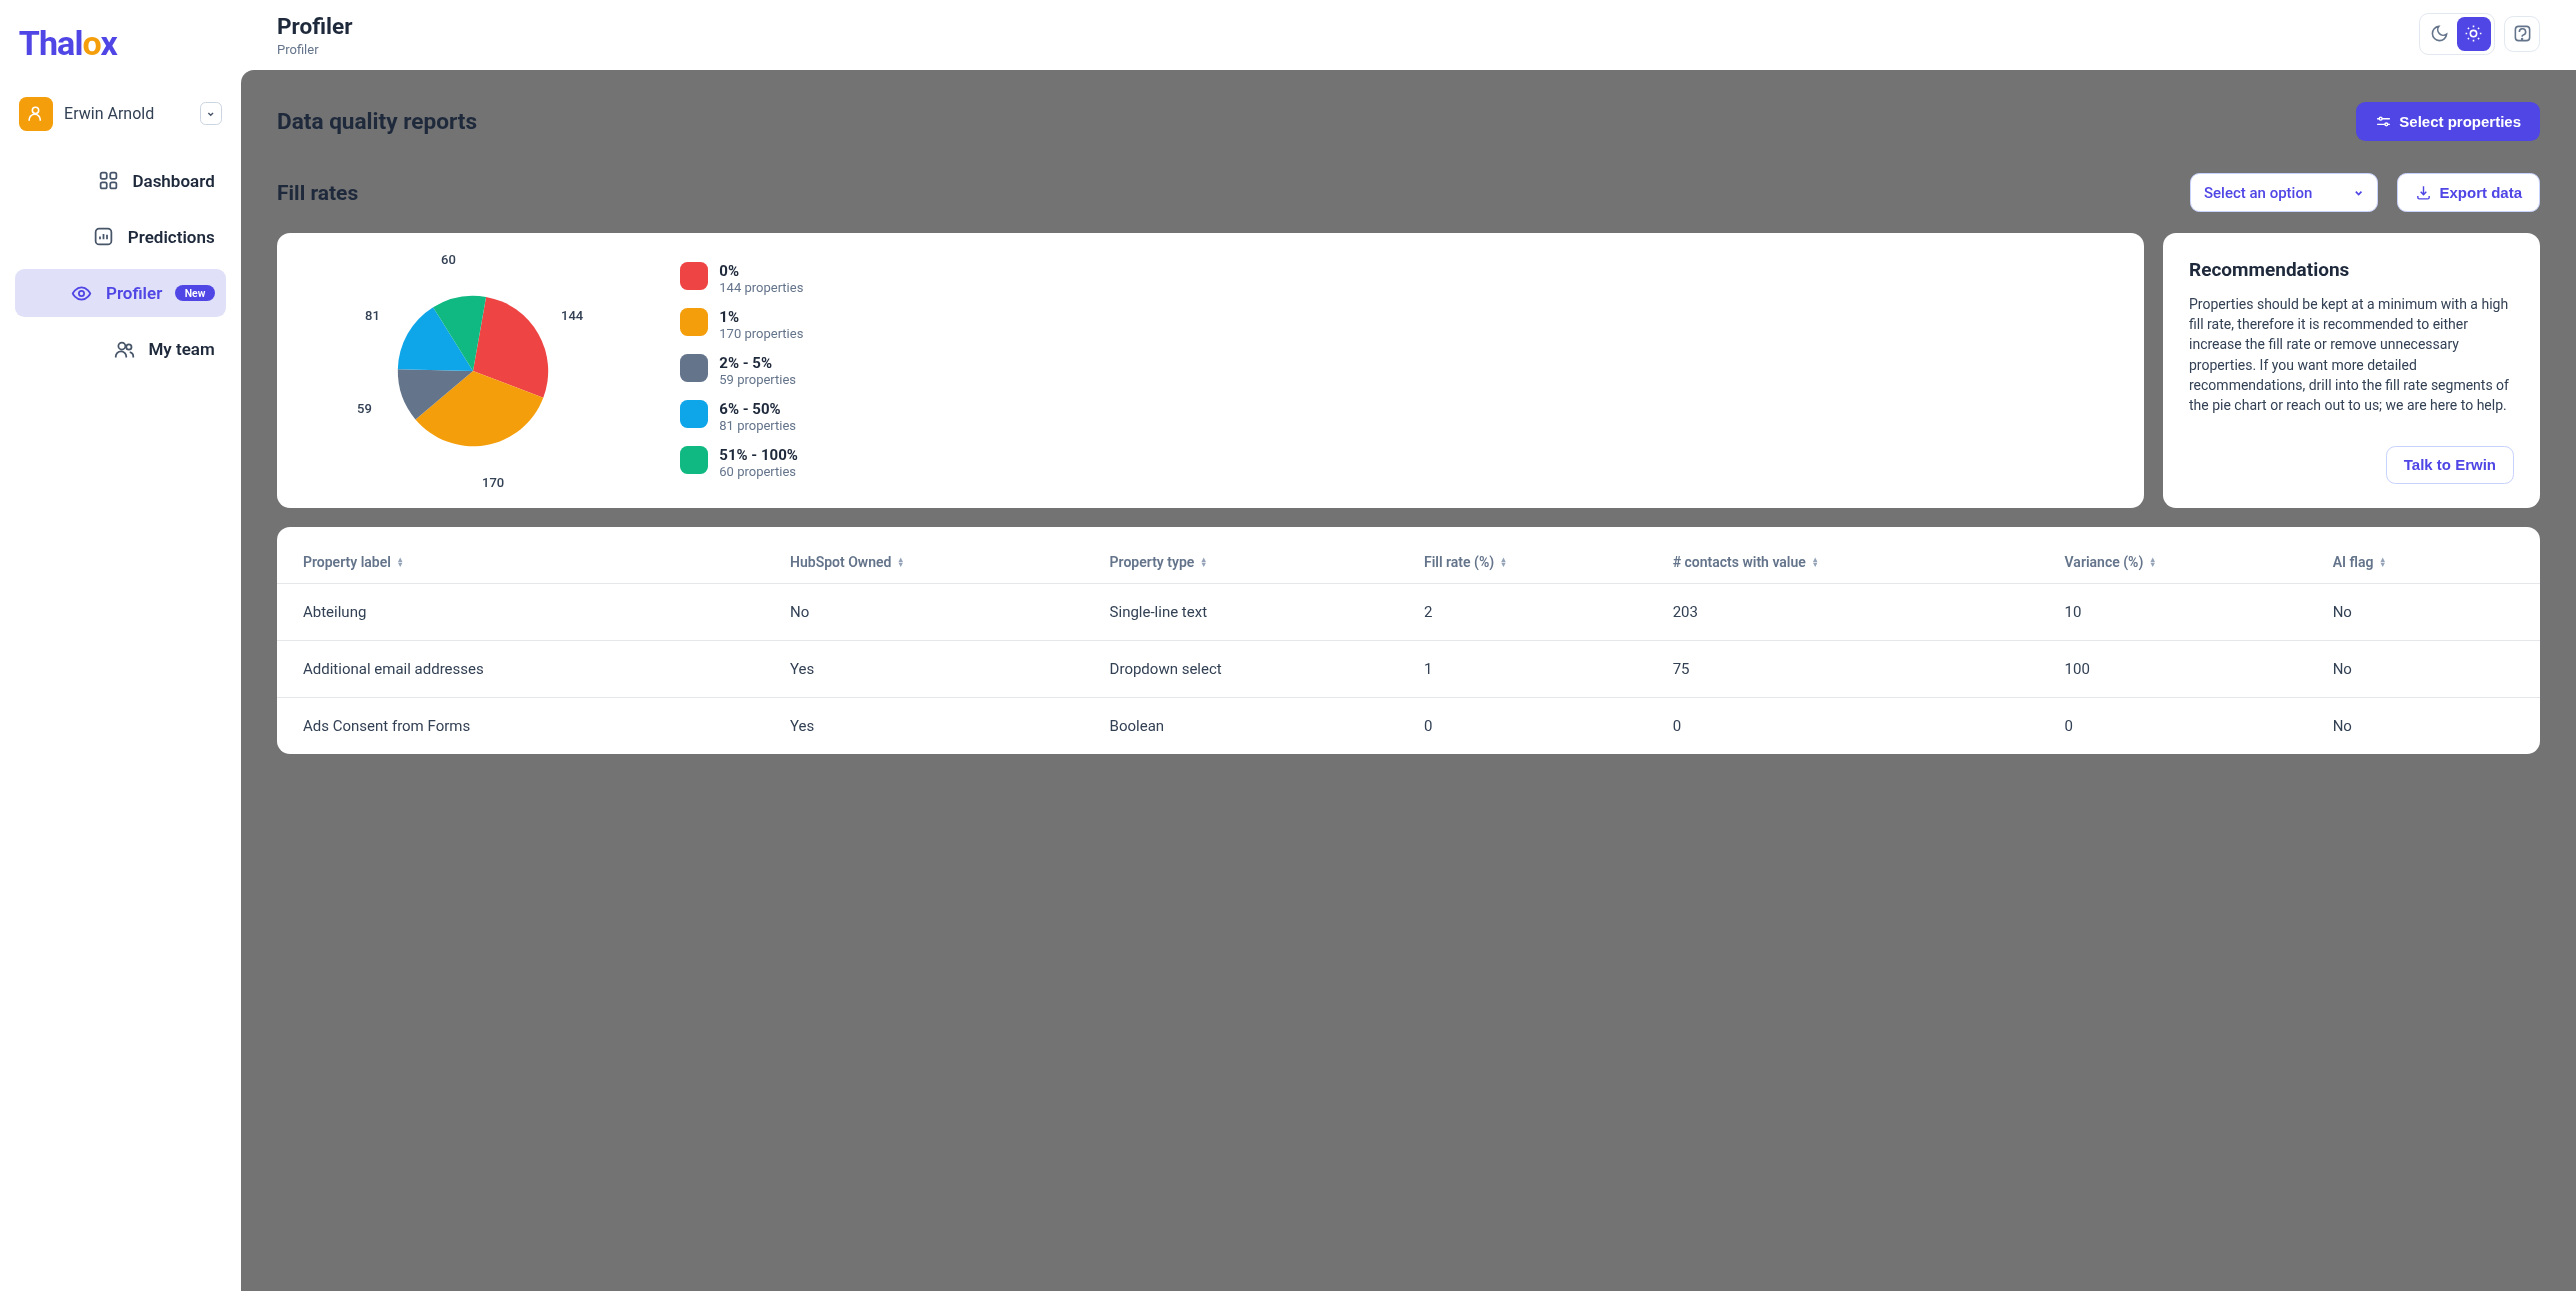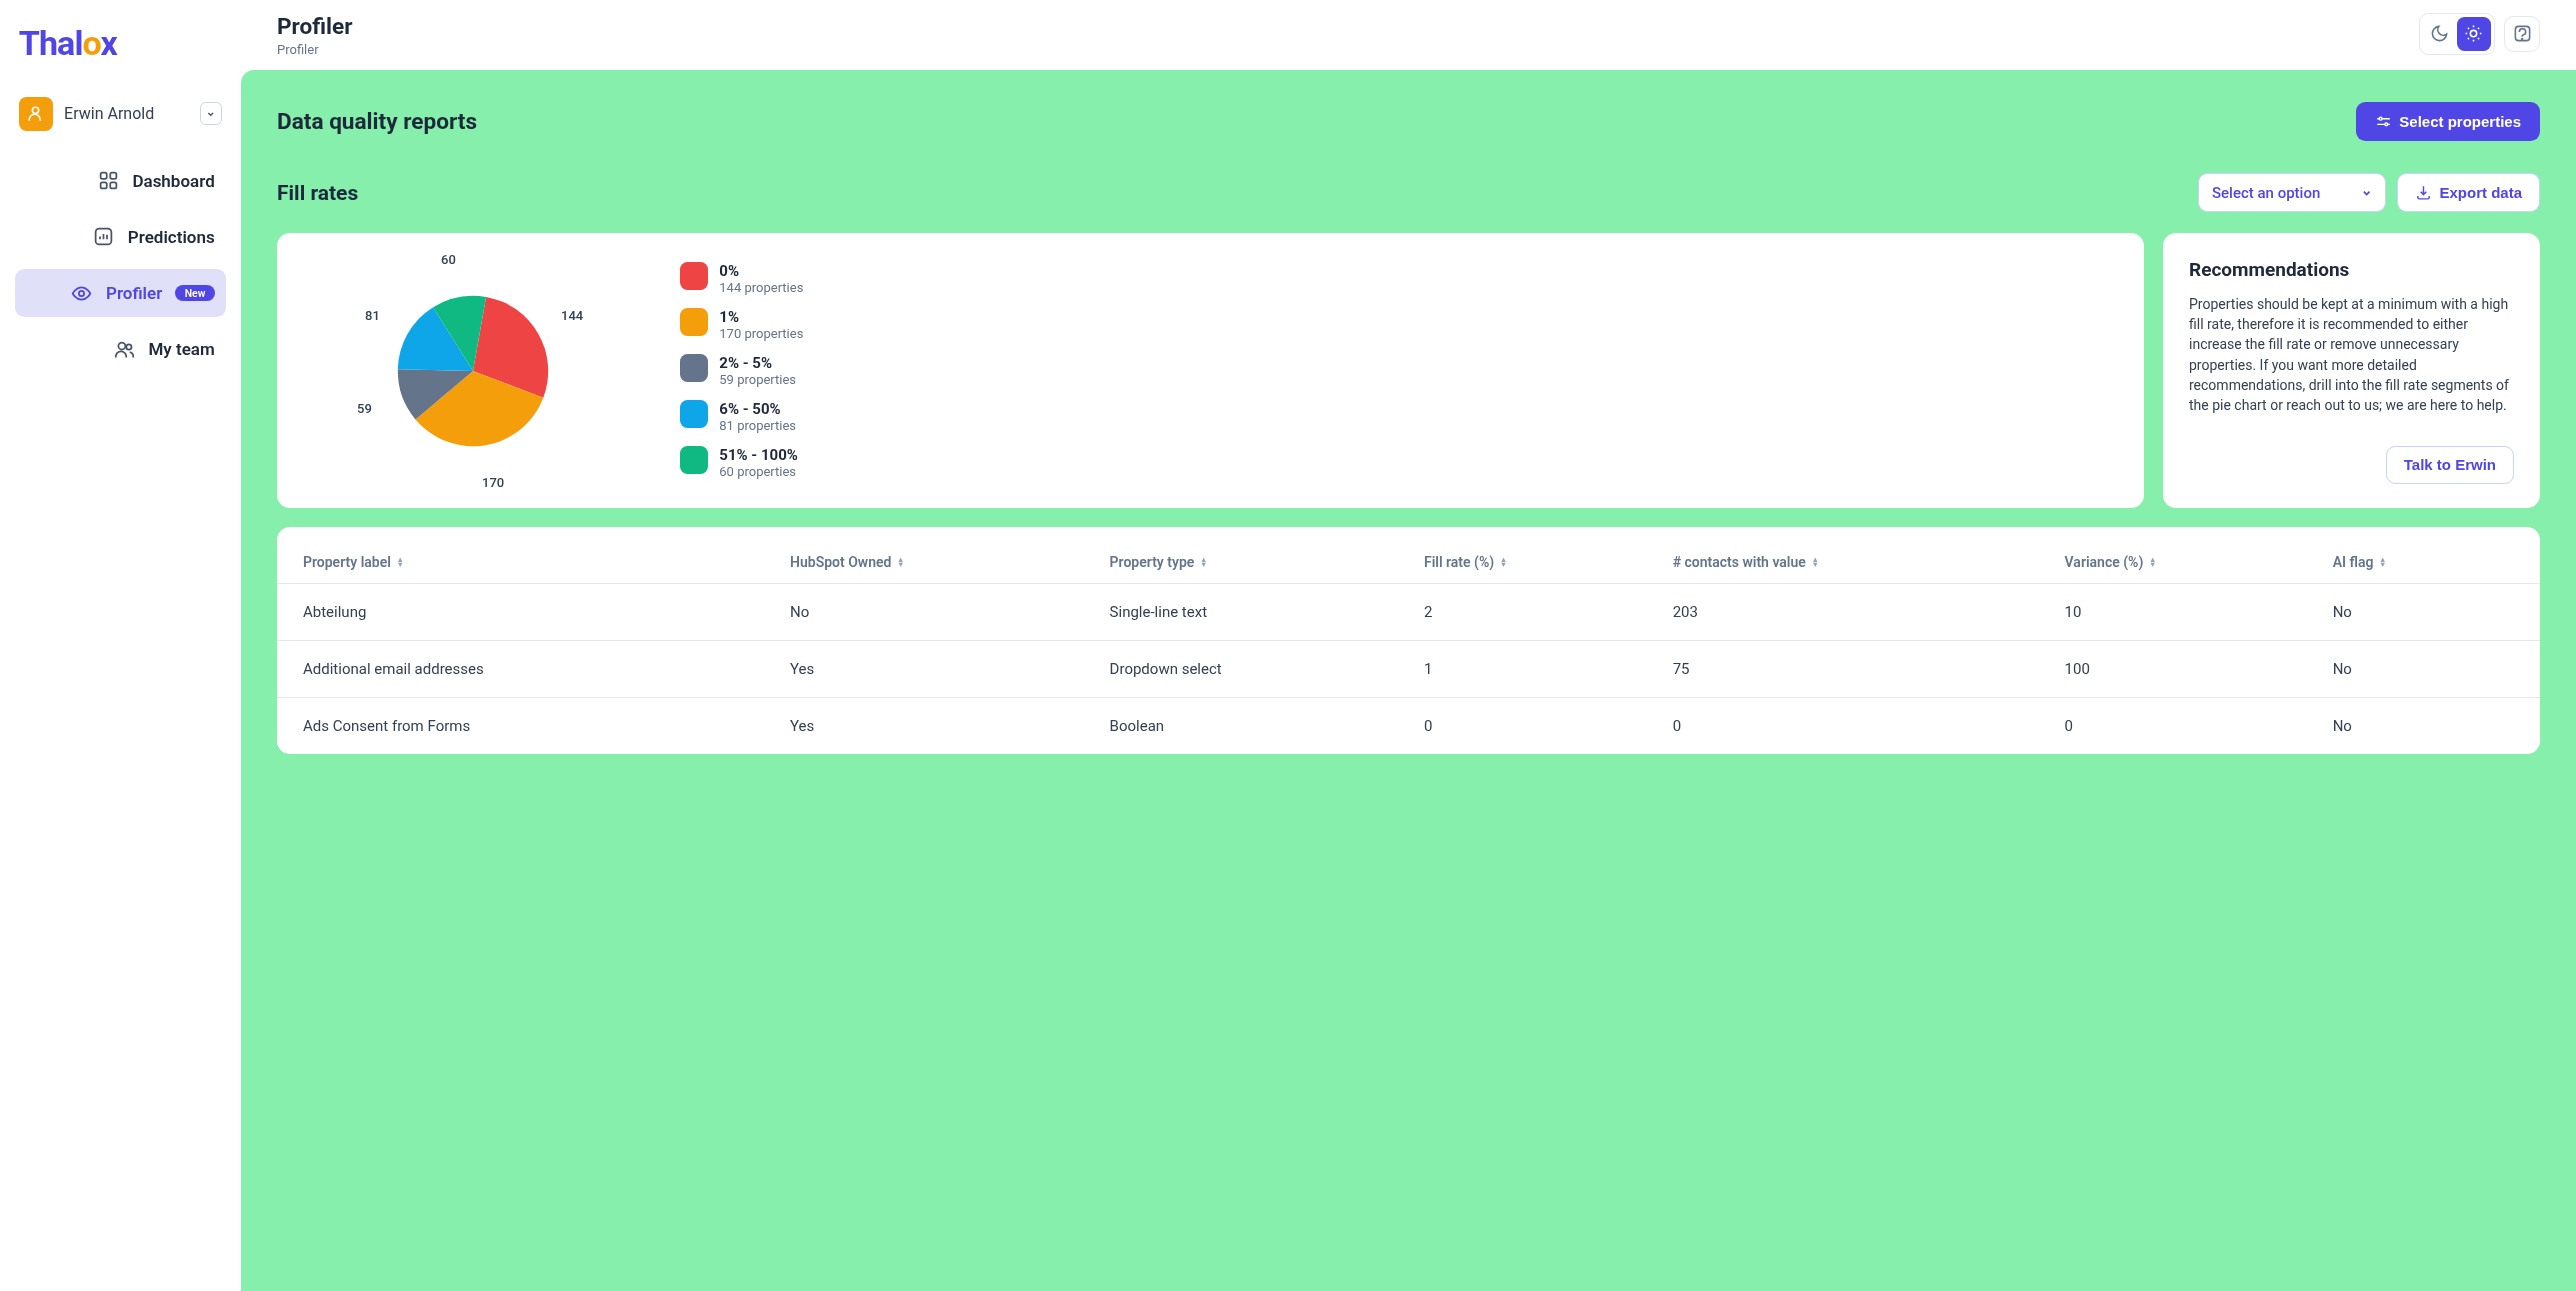--- a/index.html
+++ b/index.html
@@ -115,21 +115,21 @@
   border: 0.9px solid #e2e8f0;
   border-radius: 9.4px;
   display: flex;
   align-items: center;
   justify-content: center;
   cursor: pointer;
   color: #64748b;
 }
 .content {
   flex: 1;
-  background: #86efac;
+  background: #737373;
   padding: 32px 36px;
   overflow-y: auto;
   border-top-left-radius: 13px;
 }
 .section-header {
   display: flex;
   align-items: center;
   justify-content: space-between;
   margin-bottom: 32px;
 }
@@ -147,21 +147,21 @@
   gap: 7.5px;
   cursor: pointer;
 }
 .subheader-row {
   display: flex;
   align-items: center;
   justify-content: space-between;
   margin-bottom: 21px;
 }
 .sub-title { font-size: 21px; font-weight: 700; }
-.right-controls { display: flex; gap: 11px; justify-content: flex-end; }
+.right-controls { display: flex; gap: 19px; justify-content: flex-end; }
 .select-box {
   background: #fff;
   border: 0.9px solid #c7d2fe;
   color: #4f46e5;
   padding: 9.4px 13px;
   border-radius: 9.4px;
   font-size: 15px;
   font-weight: 500;
   display: flex;
   align-items: center;

